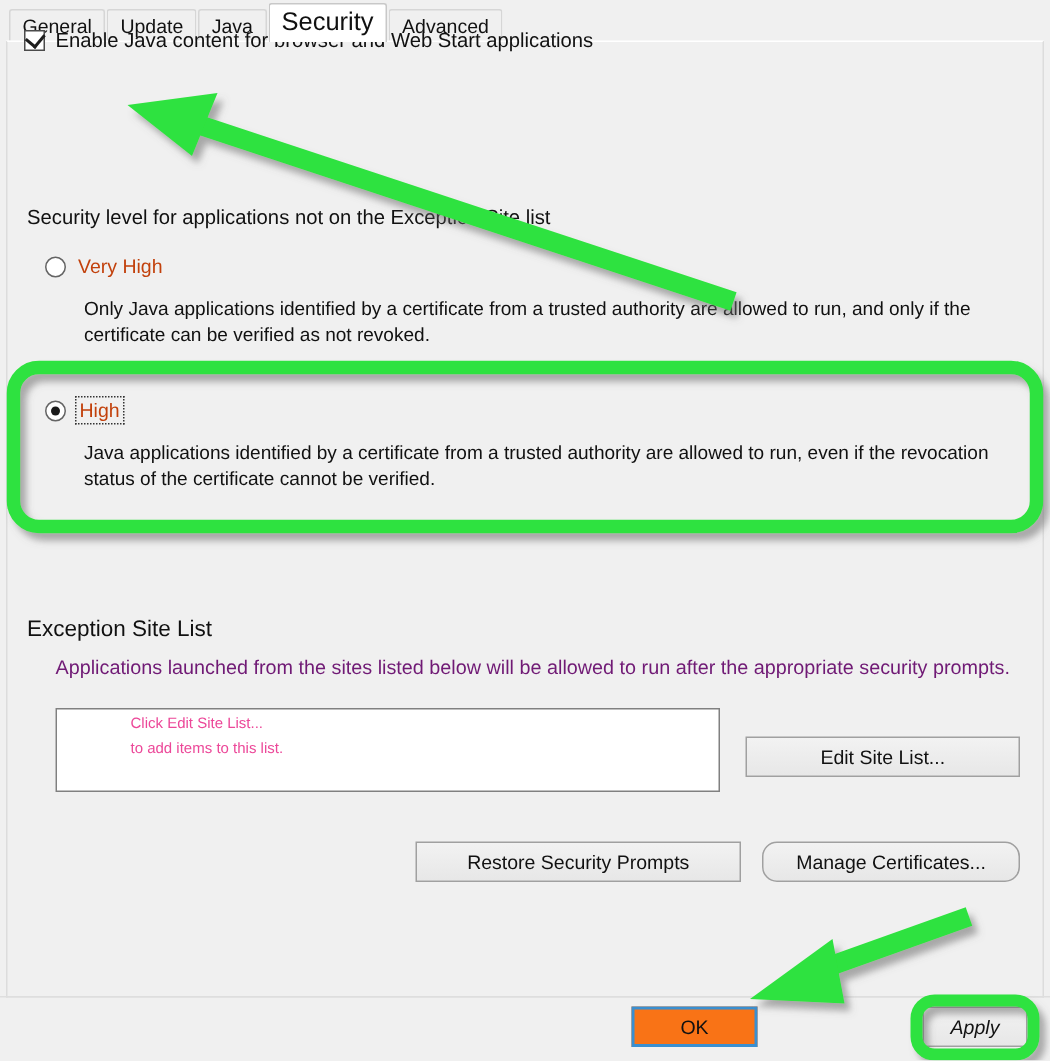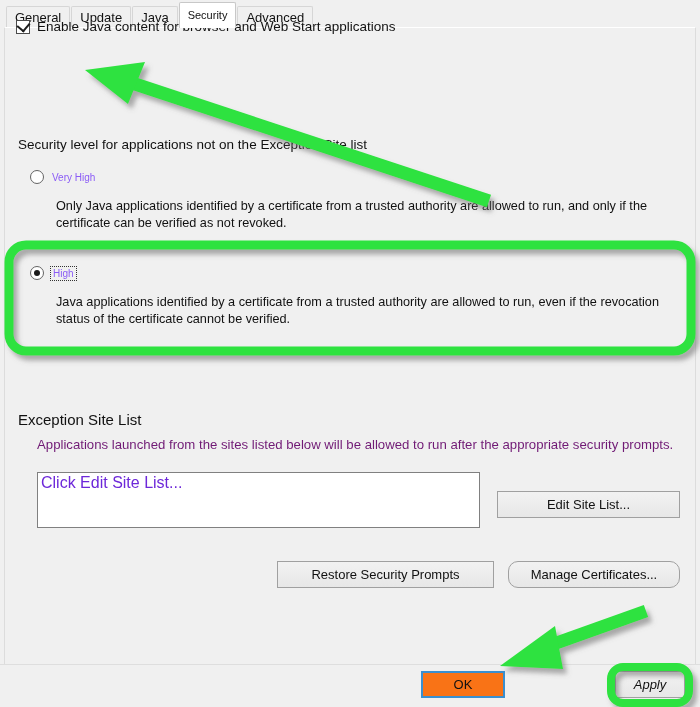--- a/index.html
+++ b/index.html
@@ -40,21 +40,21 @@
     white-space: nowrap;
     cursor: default;
     position: relative;
     top: 0;
   }
   .tab.selected {
     background: #ffffff;
     border-color: #c8c8c8;
     height: 26px;
     line-height: 24px;
-    font-size: 11px;
+    font-size: 17px;
     z-index: 3;
     top: 0;
   }
 
   
   .panel {
     position: absolute;
     top: 27px; left: 4px;
     width: 692px;
     height: 638px;
@@ -111,21 +111,21 @@
     position: relative;
     flex: none;
   }
   .radio .dot {
     position: absolute;
     left: 3px; top: 3px;
     width: 6px; height: 6px;
     border-radius: 50%;
     background: #1a1a1a;
   }
-  .radio-label { font-size: 10px; color: #8b5cf6; white-space: nowrap; }
+  .radio-label { font-size: 13px; color: #c2410c; white-space: nowrap; }
   .radio-label.focused {
     outline: 1px dotted #333;
     outline-offset: 1px;
     padding: 0 1px;
   }
 
   .radio-desc {
     position: absolute;
     font-size: 12.7px;
     color: #111;
@@ -153,24 +153,25 @@
   .esl-listbox {
     position: absolute;
     top: 472px; left: 37px;
     width: 443px; height: 56px;
     background: #ffffff;
     border: 1px solid #808080;
     padding: 1px 3px;
     overflow: hidden;
   }
   .esl-listbox .ph {
-    font-size: 16px;
-    color: #6d28d9;
+    font-size: 10px;
+    color: #ec4899;
     line-height: 17px;
     white-space: nowrap;
+    margin-left: 46px;
   }
 
   
   .btn {
     position: absolute;
     background: linear-gradient(#f2f2f2, #e7e7e7);
     border: 1px solid #a0a0a0;
     font-family: "Liberation Sans", sans-serif;
     font-size: 13px;
     color: #111;
@@ -240,20 +241,21 @@
   </span>
   <span class="radio-label focused">High</span>
 </div>
 <div class="radio-desc hi">Java applications identified by a certificate from a trusted authority are allowed to run, even if the revocation status of the certificate cannot be verified.</div>
 
 <div class="esl-title">Exception Site List</div>
 <div class="esl-desc">Applications launched from the sites listed below will be allowed to run after the appropriate security prompts.</div>
 
 <div class="esl-listbox">
   <div class="ph">Click Edit Site List...</div>
+  <div class="ph">to add items to this list.</div>
 </div>
 
 <button class="btn btn-edit-site">Edit Site List...</button>
 
 <button class="btn btn-restore">Restore Security Prompts</button>
 <button class="btn btn-manage">Manage Certificates...</button>
 
 <div class="btn-separator"></div>
 <button class="btn btn-ok">OK</button>
 <button class="btn btn-cancel">Cancel</button>

